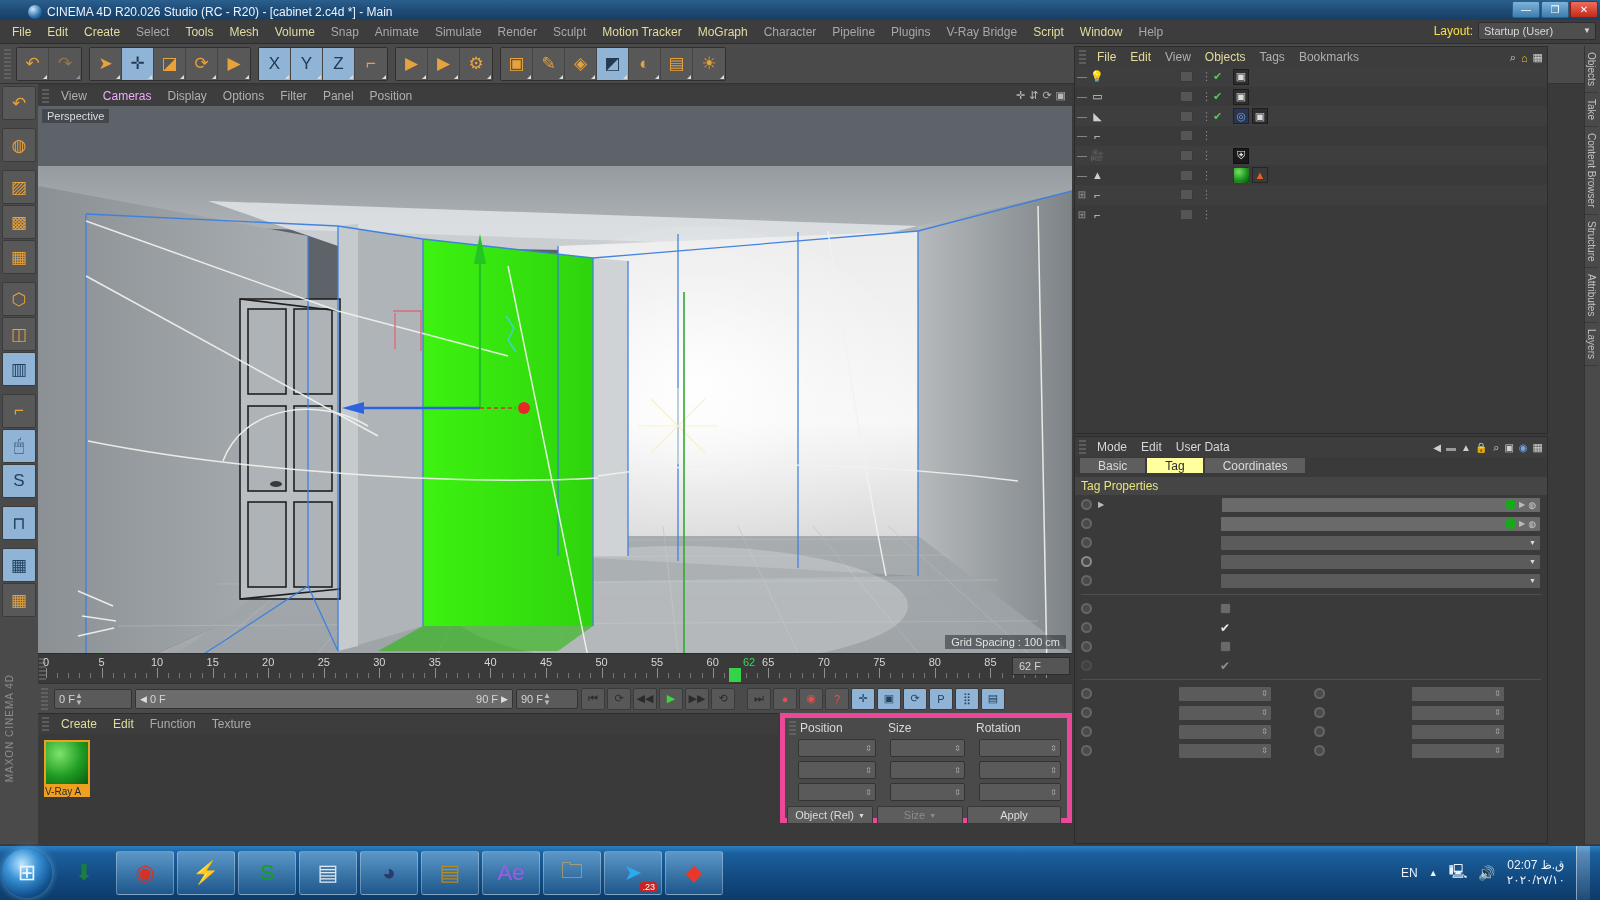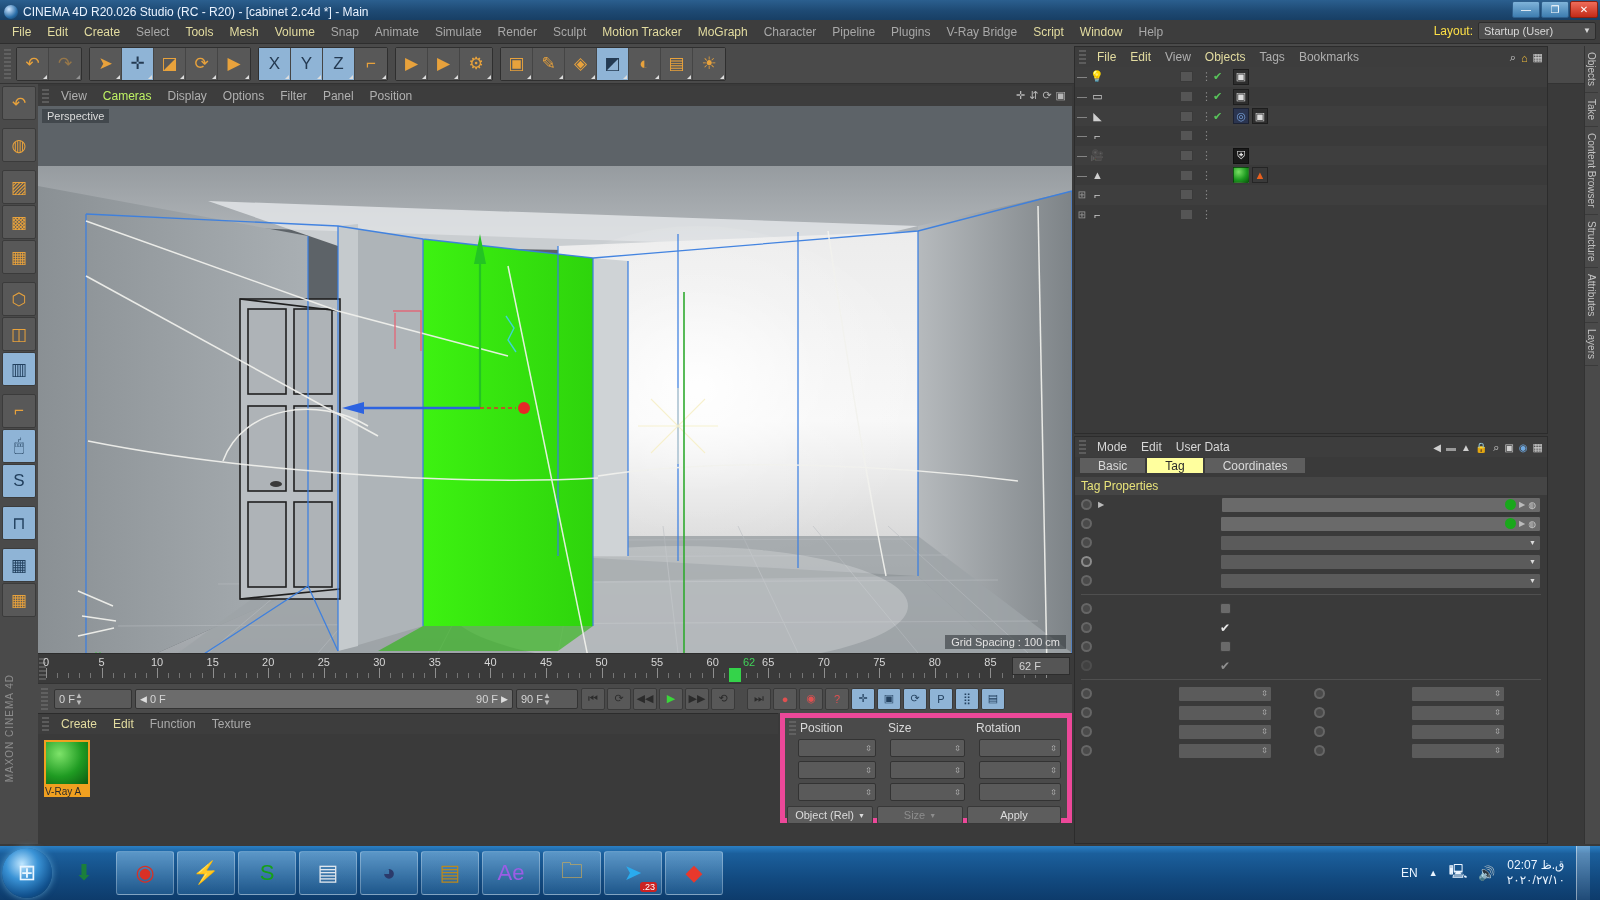--- a/index.html
+++ b/index.html
@@ -8,21 +8,21 @@
     font-family:"Liberation Sans", sans-serif;
     background:#3a3a3a; color:#c8c8c8; font-size:12px;
     -webkit-font-smoothing:antialiased;
   }
   .app { position:relative; width:1600px; height:900px; }
 
   
   .titlebar{
     position:absolute; left:0; top:0; width:1600px; height:24px;
     background:linear-gradient(180deg,#2b5f8f 0%,#1e4a74 45%,#153a5e 100%);
-    display:flex; align-items:center;
+    display:flex; align-items:center;padding-left:24px;
   }
   .tb-ico{ width:14px;height:14px;margin:0 5px 0 4px;border-radius:50%;
     background:radial-gradient(circle at 35% 30%,#cfe6ff,#2a6ea8 60%,#0c3558);}
   .tb-title{ color:#eaf3ff; font-size:12px; white-space:nowrap;}
   .tb-btns{ position:absolute; right:2px; top:1px; display:flex; gap:1px;}
   .tb-btn{ width:28px;height:17px;display:flex;align-items:center;justify-content:center;
      background:linear-gradient(180deg,#7fb3d9,#3d7db0); border:1px solid #2e5f8c;
      border-radius:2px; color:#fff; font-size:10px;}
   .tb-btn.close{ background:linear-gradient(180deg,#ef6d5a,#c32a18); border-color:#8c2010;}
 
@@ -60,21 +60,21 @@
      display:flex;align-items:center;justify-content:center; position:relative;}
   .lbtn.on{ background:#8fb4d6; }
   .lsep{ height:7px; }
   .maxon{ position:absolute; left:4px; bottom:62px; writing-mode:vertical-rl;
      transform:rotate(180deg); color:#8d8d8d; font-size:10px; letter-spacing:1px;}
 
   
   .vp-wrap{ position:absolute; left:38px; top:86px; width:1034px; height:567px; background:#2d2d2d;}
   .vp-menu{ position:absolute; left:0; top:0; width:1034px;height:20px; background:#3d3d3d;
      display:flex;align-items:center; }
-  .vp-menu .mi{ padding:0 8px; font-size:12px; color:#bef264;}
+  .vp-menu .mi{ padding:0 8px; font-size:12px; color:#f0abfc;}
   .vp-menu .mi.dim{ color:#b0b0b0;}
   .vp-ico{ position:absolute; right:6px; top:3px; display:flex; gap:4px; align-items:center;}
   .vp-ico span{ width:12px;height:12px; display:block; opacity:.85;}
   .vp{ position:absolute; left:0; top:20px; width:1034px; height:547px;
      background:#5b6166; overflow:hidden;}
   .vp-label{ position:absolute; left:4px; top:3px; color:#dcdcdc; font-size:11px;
      background:rgba(40,45,50,.5); padding:1px 5px;}
   .grid-sp{ position:absolute; right:6px; bottom:4px; color:#e2e2e2; font-size:11px;
      background:rgba(40,45,50,.55); padding:1px 6px;}
 

